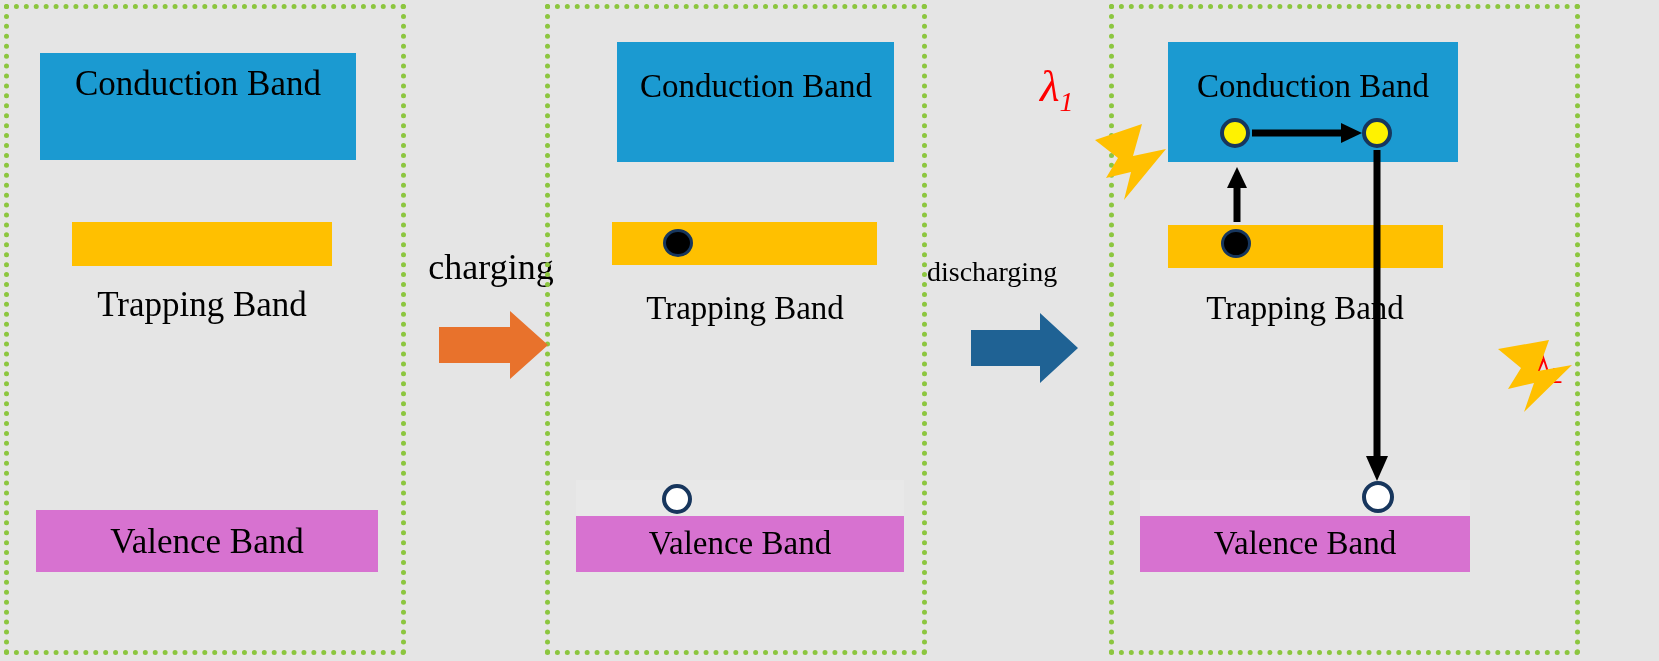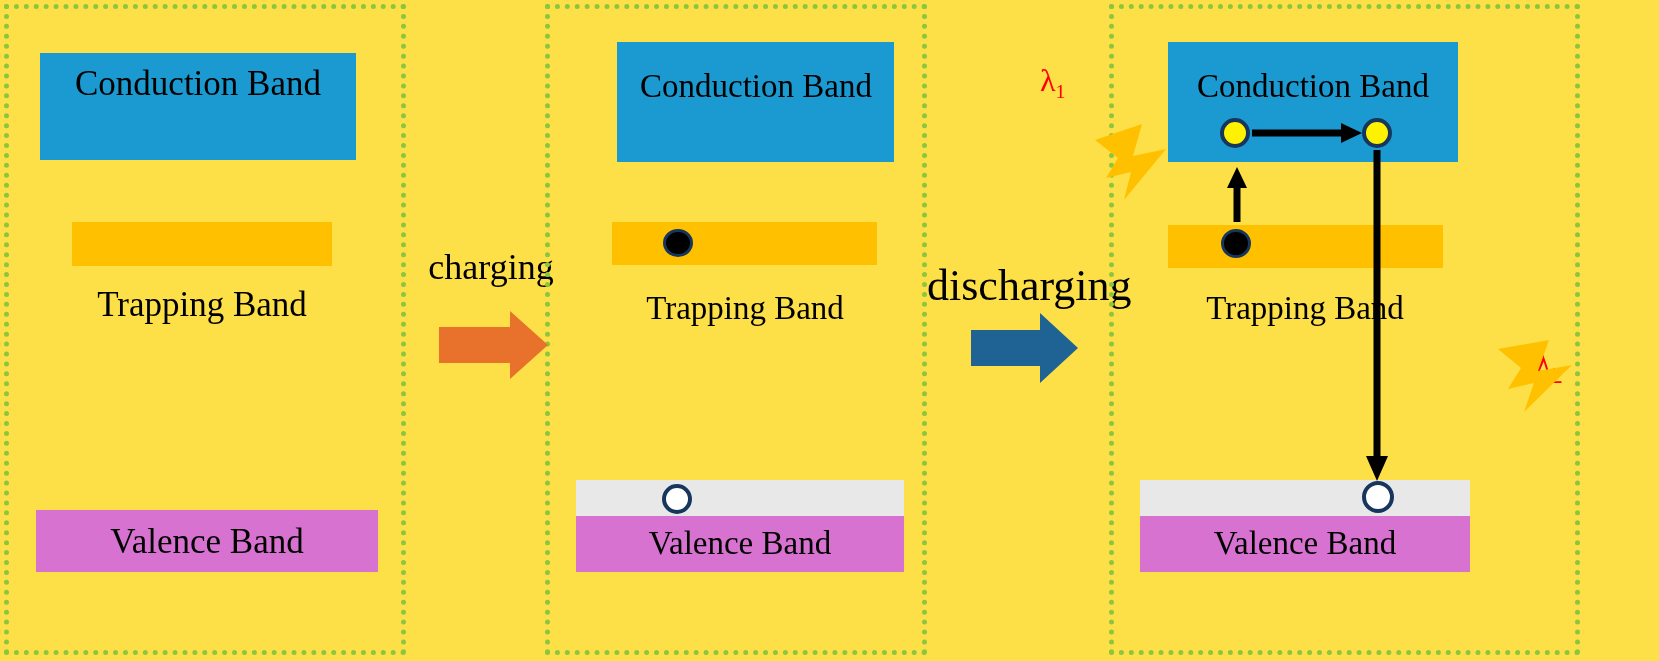--- a/index.html
+++ b/index.html
@@ -4,21 +4,21 @@
 <style>
   html, body {
     margin: 0;
     padding: 0;
     background: #ffffff;
   }
   #stage {
     position: relative;
     width: 1659px;
     height: 661px;
-    background: #fde047;
+    background: #e5e5e5;
     font-family: "Liberation Serif", "DejaVu Serif", serif;
     overflow: hidden;
   }
 
   
   .panel {
     position: absolute;
     box-sizing: border-box;
     border: 5px dotted #8CC63F;
     background: transparent;
@@ -109,23 +109,23 @@
 
   <div class="band" style="left:612px; top:222px; width:265px; height:43px; background:#FFC000;"></div>
   <div class="carrier electron-trapped" style="left:663px; top:229px; width:30px; height:28px;"></div>
   <div class="band-label" style="left:600px; top:292px; width:290px; font-size:33px;">Trapping Band</div>
 
   <div class="band" style="left:576px; top:480px; width:328px; height:36px; background:#E8E8E8;"></div>
   <div class="band" style="left:576px; top:516px; width:328px; height:56px; background:#D772D0;"></div>
   <div class="carrier hole" style="left:662px; top:484px; width:30px; height:30px;"></div>
   <div class="band-label" style="left:576px; top:527px; width:328px; font-size:33px;">Valence Band</div>
 
-  <div class="process-label" style="left:927px; top:264px; width:200px; text-align:right; font-size:44px;">discharging</div>
+  <div class="process-label" style="left:927px; top:258px; width:200px; text-align:left; font-size:28px;">discharging</div>
 
-  <div class="lambda-label" style="left:1040px; top:64px; font-size:32px;"><span>λ</span><span class="sub">1</span></div>
+  <div class="lambda-label" style="left:1040px; top:64px; font-size:45px;font-style:italic;"><span>λ</span><span class="sub">1</span></div>
 
   <div class="lambda-label" style="left:1534px; top:345px; font-size:36px;"><span>λ</span><span class="sub">2</span></div>
 
   <div class="panel" style="left:1109px; top:4px; width:471px; height:651px;"></div>
 
   <div class="band" style="left:1168px; top:42px; width:290px; height:120px; background:#1B9AD1;"></div>
   <div class="band-label" style="left:1164px; top:70px; width:298px; font-size:33px;">Conduction Band</div>
 
   <div class="carrier electron-excited" style="left:1220px; top:118px; width:30px; height:30px;"></div>
   <div class="carrier electron-excited" style="left:1362px; top:118px; width:30px; height:30px;"></div>

